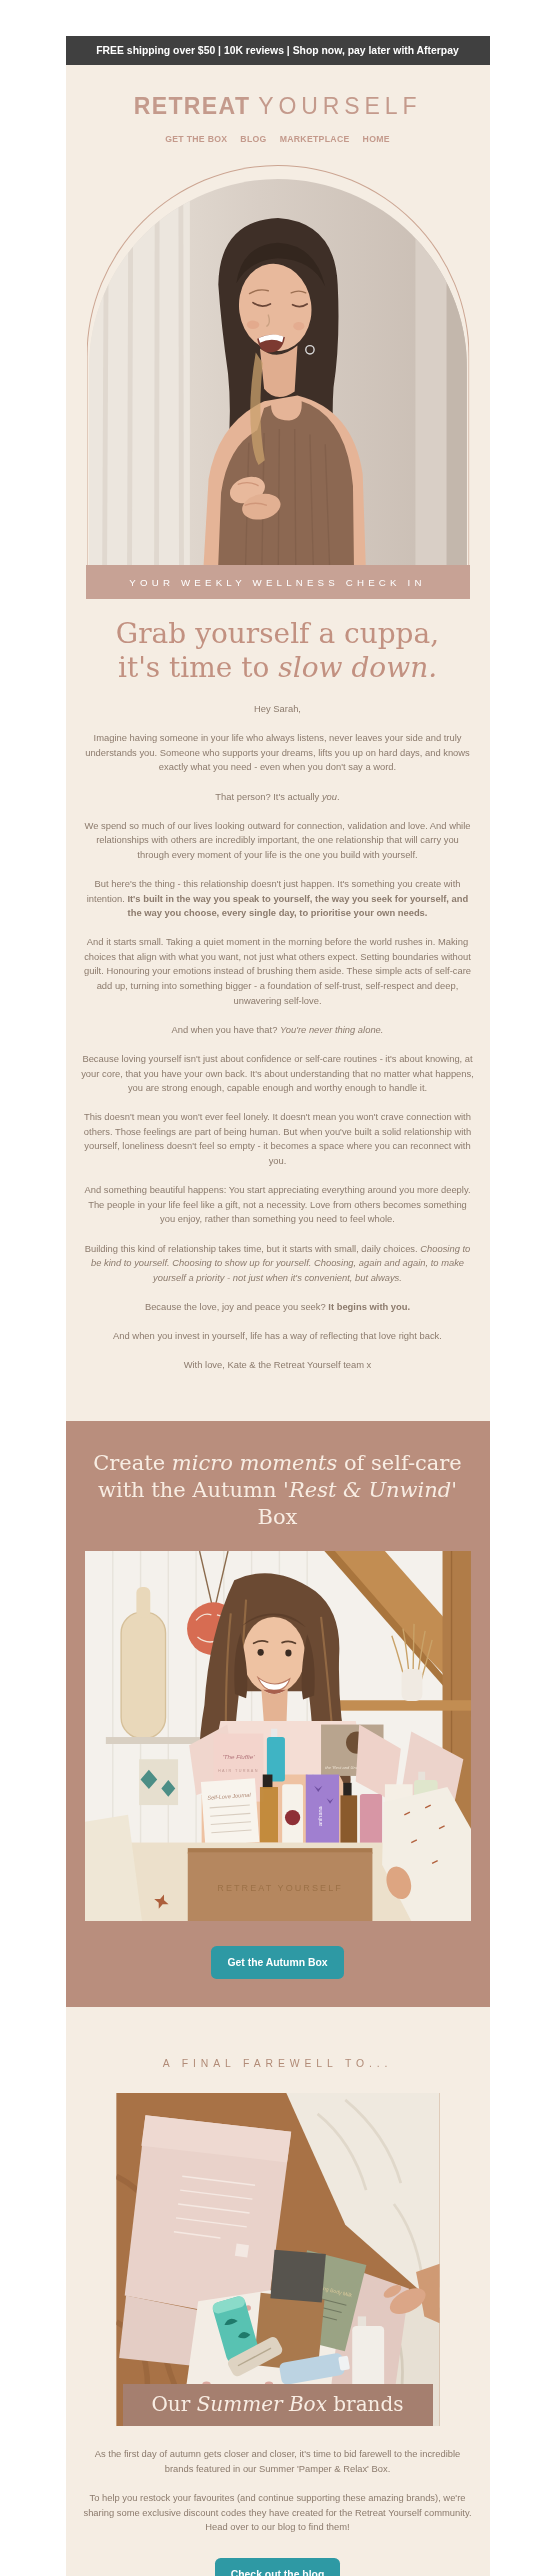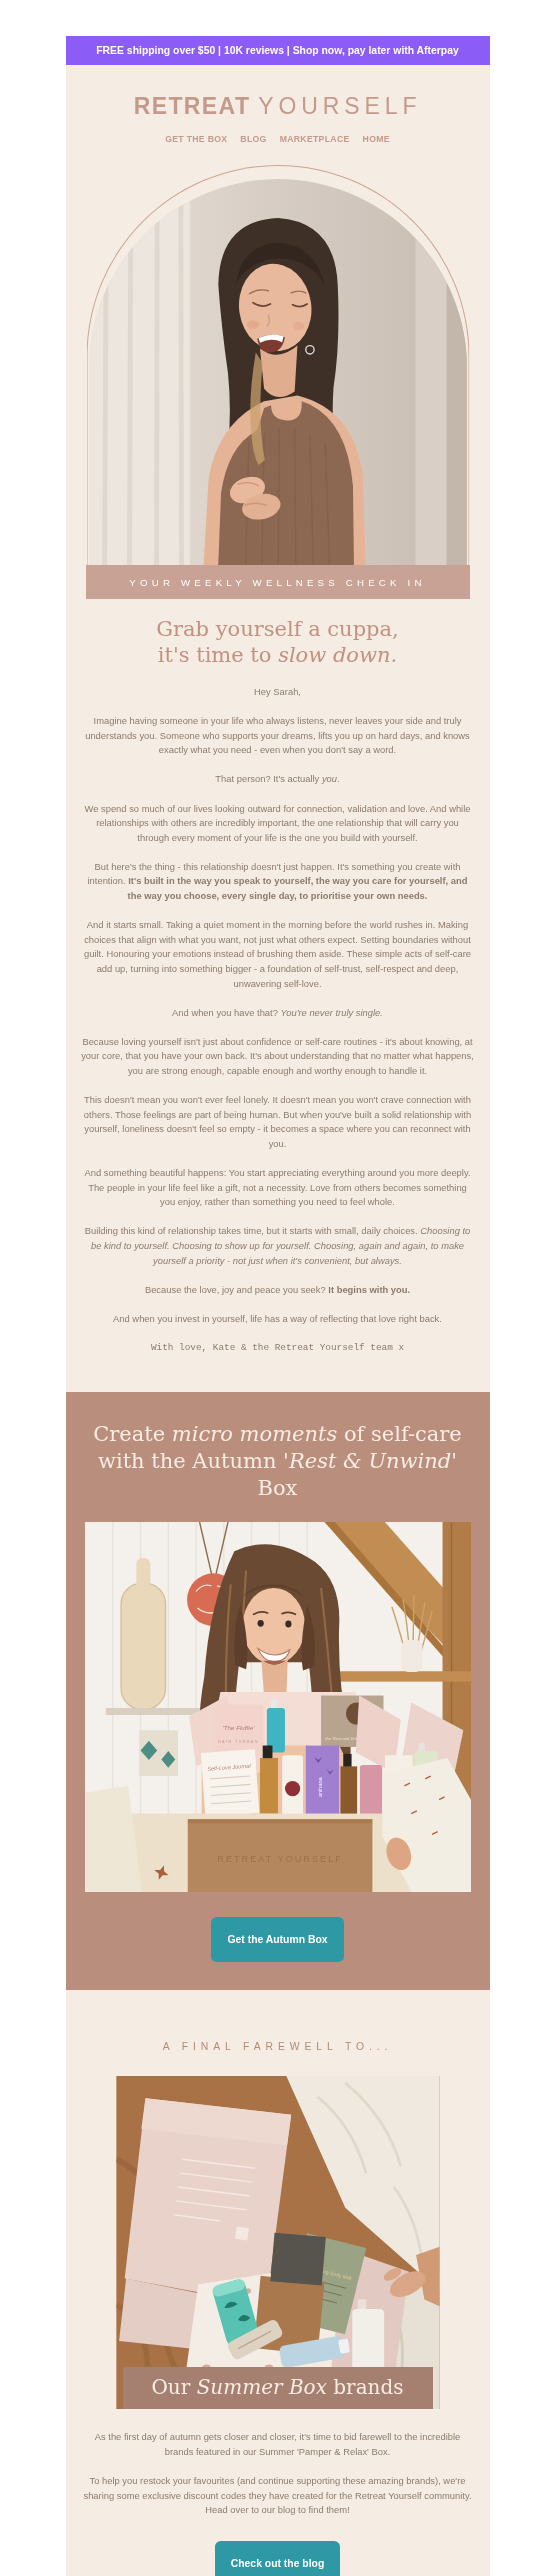--- a/index.html
+++ b/index.html
@@ -1,21 +1,21 @@
 <!DOCTYPE html>
 <html style="font-size:11px"><head>
 <meta charset="utf-8">
 <style>
   * { box-sizing: border-box; margin: 0; padding: 0; }
   body { background:#ffffff; font-family:"Liberation Sans", sans-serif; }
   .page { padding-top:36px; background:#fff; }
   .email { width:424px; margin:0 auto; }
 
   
-  .promo-bar { background:#8b5cf6; color:#fff; font-weight:bold; font-size:10.4px;
+  .promo-bar { background:#404040; color:#fff; font-weight:bold; font-size:10.4px;
     text-align:center; padding:9px 5.6px; }
 
   
   .content { background:#F5EDE3; }
 
   
   .header { text-align:center; padding-top:28px; }
   .logo { color:#C49A8C; font-size:23px; letter-spacing:1.4px; cursor:pointer; }
   .logo .logo-bold { font-weight:bold; }
   .logo .logo-light { font-weight:normal; letter-spacing:4.9px; }
@@ -30,44 +30,44 @@
     border-radius:192px 192px 0 0; }
   .arch-photo { position:absolute; left:50%; transform:translateX(-50%); top:14px;
     width:378px; height:420px; border-radius:189px 189px 0 0; overflow:hidden; }
   .arch-photo svg { display:block; }
   .wellness-banner { position:absolute; left:50%; transform:translateX(-50%); bottom:0;
     width:384px; background:#C7A295; color:#fff; text-align:center;
     font-size:9.7px; letter-spacing:4.2px; padding:11.8px 0 11px; }
 
   
   .headline { font-family:"DejaVu Serif", serif; font-weight:normal; text-align:center;
-    color:#C29181; font-size:21px; line-height:1.22; margin-top:18px; }
+    color:#C29181; font-size:28px; line-height:1.22; margin-top:18px; }
   .headline span { display:block; }
   .headline .l2 { display:block; }
   .headline .l2 span { display:inline; }
   .headline em { font-style:italic; }
 
   
   .letter { font-size:9.4px; line-height:1.55; color:#8C7B6D; text-align:center;
     padding:16.7px 15.3px 0; }
   .letter p { margin-bottom:14.6px; }
   .letter em { font-style:italic; }
   .letter strong { font-weight:bold; }
-  .letter .signoff { margin-bottom:0; padding-bottom:36px;font-family:Liberation Mono, monospace; }
+  .letter .signoff { margin-bottom:12px; padding-bottom:36px; }
 
   
   .autumn { background:#B98E7D; padding:29px 19px 28px; }
   .autumn-heading { font-family:"DejaVu Serif", serif; font-weight:normal; color:#F8EDE3;
     text-align:center; font-size:21px; line-height:1.3; margin-bottom:19.5px; }
   .autumn-heading em { font-style:italic; }
   .autumn-photo svg { display:block; margin:0 auto; }
   .btn-row { text-align:center; }
   .autumn .btn-row { padding-top:25px; }
   .btn { display:inline-block; background:#2E99A4; color:#fff; font-weight:bold;
-    font-size:10.4px; padding:17px 16px; border-radius:5.6px; text-decoration:none;
+    font-size:10.4px; padding:11px 16px; border-radius:5.6px; text-decoration:none;
     cursor:pointer; font-family:"Liberation Sans", sans-serif; }
 
   
   .farewell { padding-top:35px; }
   .kicker { text-align:center; color:#B18B77; font-size:10.4px; letter-spacing:4.9px;margin-top:16px; }
   .farewell-photo { width:324px; margin:23.6px auto 0; }
   .farewell-photo svg { display:block; }
   .summer-banner { position:relative; width:310px; margin:-42px auto 0;
     background:#A57F6F; color:#F8EDE3; font-family:"DejaVu Serif", serif;
     text-align:center; font-size:20px; padding:8.3px 0 10.4px; }
@@ -158,23 +158,23 @@
       <h1 class="headline">
         <span>Grab yourself a cuppa,</span>
         <span class="l2"><span>it's time to </span><em>slow down.</em></span>
       </h1>
 
       <div class="letter">
         <p>Hey Sarah,</p>
         <p>Imagine having someone in your life who always listens, never leaves your side and truly understands you. Someone who supports your dreams, lifts you up on hard days, and knows exactly what you need - even when you don't say a word.</p>
         <p><span>That person? It's actually </span><em>you</em><span>.</span></p>
         <p>We spend so much of our lives looking outward for connection, validation and love. And while relationships with others are incredibly important, the one relationship that will carry you through every moment of your life is the one you build with yourself.</p>
-        <p><span>But here's the thing - this relationship doesn't just happen. It's something you create with intention. </span><strong>It's built in the way you speak to yourself, the way you care for yourself, and the way you choose, every single day, to prioritise your own needs.</strong></p>
+        <p><span>But here's the thing - this relationship doesn't just happen. It's something you create with intention. </span><strong>It's built in the way you speak to yourself, the way you seek for yourself, and the way you choose, every single day, to prioritise your own needs.</strong></p>
         <p>And it starts small. Taking a quiet moment in the morning before the world rushes in. Making choices that align with what you want, not just what others expect. Setting boundaries without guilt. Honouring your emotions instead of brushing them aside. These simple acts of self-care add up, turning into something bigger - a foundation of self-trust, self-respect and deep, unwavering self-love.</p>
-        <p><span>And when you have that? </span><em>You're never truly single.</em></p>
+        <p><span>And when you have that? </span><em>You're never thing alone.</em></p>
         <p>Because loving yourself isn't just about confidence or self-care routines - it's about knowing, at your core, that you have your own back. It's about understanding that no matter what happens, you are strong enough, capable enough and worthy enough to handle it.</p>
         <p>This doesn't mean you won't ever feel lonely. It doesn't mean you won't crave connection with others. Those feelings are part of being human. But when you've built a solid relationship with yourself, loneliness doesn't feel so empty - it becomes a space where you can reconnect with you.</p>
         <p>And something beautiful happens: You start appreciating everything around you more deeply. The people in your life feel like a gift, not a necessity. Love from others becomes something you enjoy, rather than something you need to feel whole.</p>
         <p><span>Building this kind of relationship takes time, but it starts with small, daily choices. </span><em>Choosing to be kind to yourself. Choosing to show up for yourself. Choosing, again and again, to make yourself a priority - not just when it's convenient, but always.</em></p>
         <p><span>Because the love, joy and peace you seek? </span><strong>It begins with you.</strong></p>
         <p>And when you invest in yourself, life has a way of reflecting that love right back.</p>
         <p class="signoff">With love, Kate &amp; the Retreat Yourself team x</p>
       </div>
 
       <div class="autumn">

